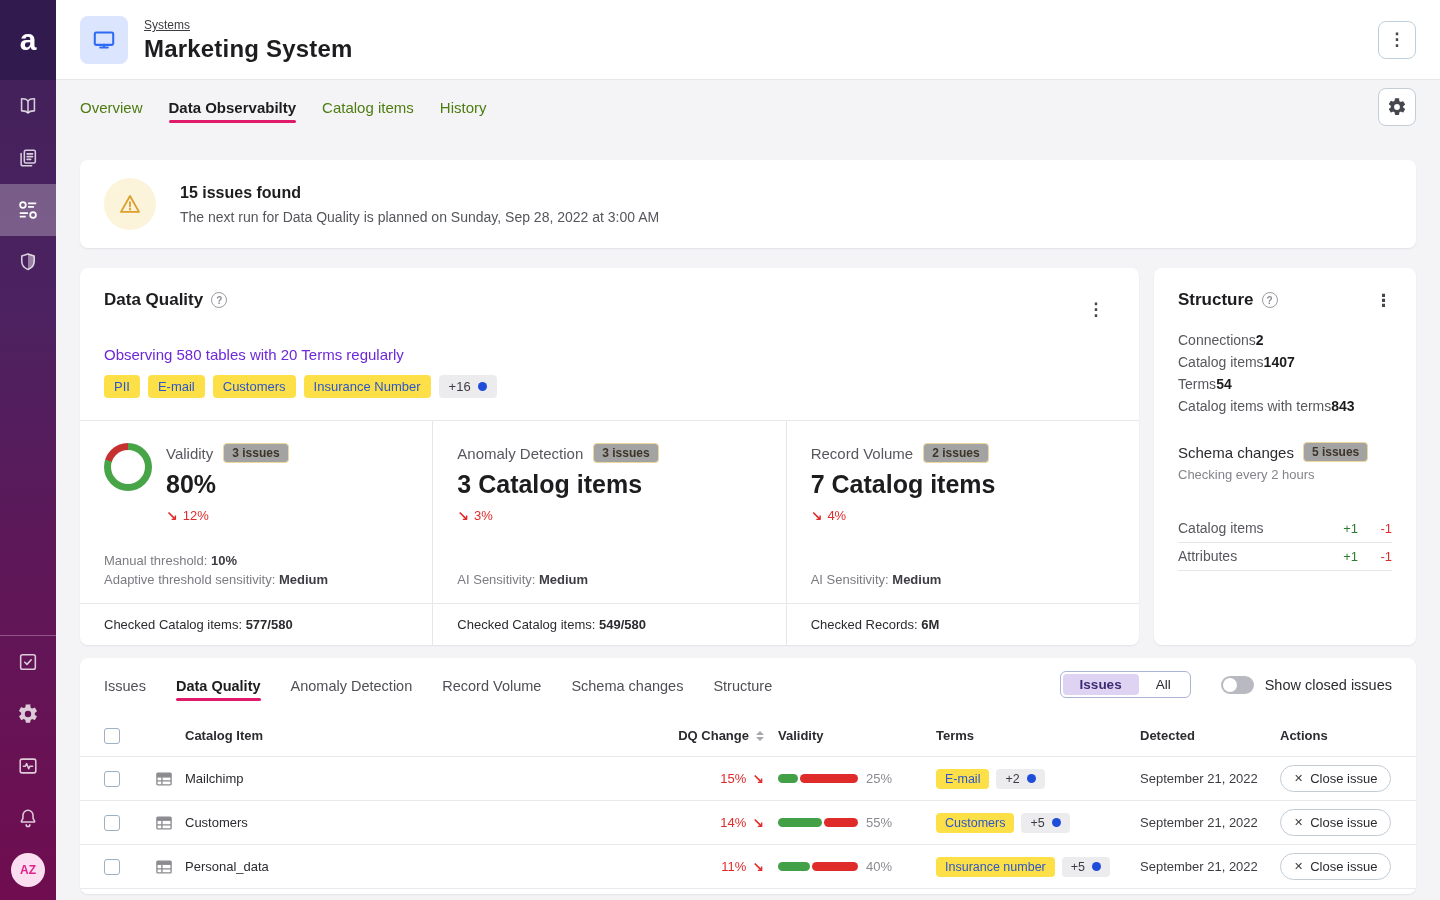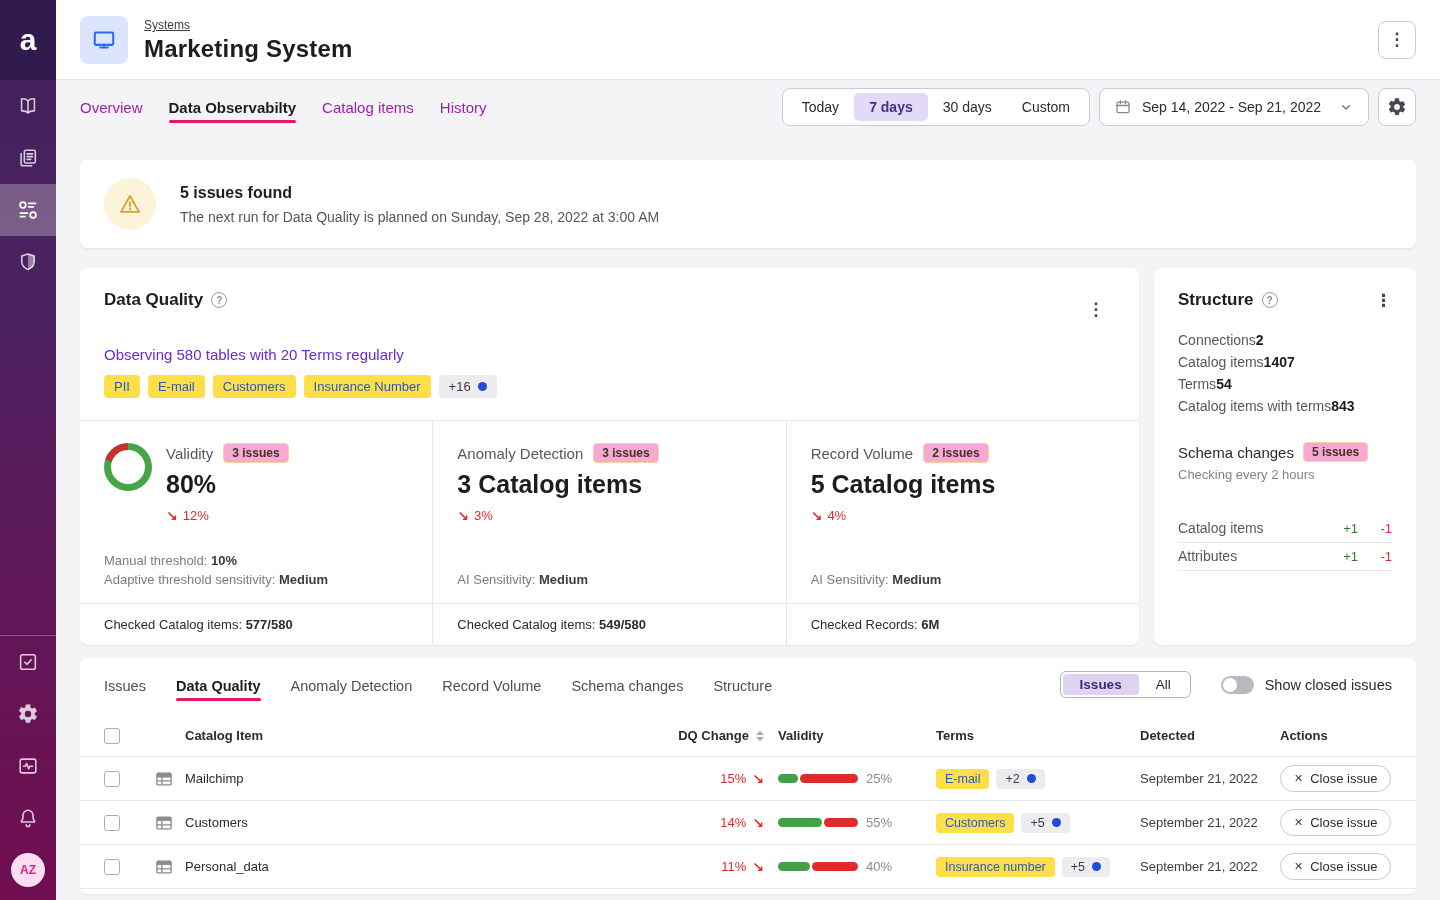--- a/index.html
+++ b/index.html
@@ -53,21 +53,21 @@
     margin-left: auto; width: 38px; height: 38px; background: #fff;
     border: 1px solid #bfcfdb; border-radius: 8px; cursor: pointer;
     display: flex; align-items: center; justify-content: center;
   }
   .kebab { font-size: 17px; font-weight: 700; color: #46464e; line-height: 1; }
 
   
   .tabbar { height: 53px; display: flex; align-items: center; padding: 0 24px; gap: 16px; }
   .tabs { display: flex; gap: 26px; align-items: center; }
   .tab {
-    font-size: 15px; color: #a21caf; cursor: pointer; padding: 15px 0 13px; position: relative; white-space: nowrap;
+    font-size: 15px; color: #4d7c0f; cursor: pointer; padding: 15px 0 13px; position: relative; white-space: nowrap;
   }
   .tab.active { color: #1d1d1f; font-weight: 700; }
   .tab.active::after {
     content: ""; position: absolute; left: 0; right: 0; bottom: 6px; height: 3px;
     border-radius: 2px; background: #e0196a;
   }
   .tabbar-controls { margin-left: auto; display: flex; align-items: center; gap: 9px; }
   .range-group {
     display: flex; align-items: center; background: #fff; border: 1px solid #c3cdd6;
     border-radius: 8px; height: 38px; padding: 0 4px;
@@ -125,21 +125,21 @@
 
   .metrics-row { border-top: 1px solid #e7e7ea; display: flex; flex: 1; }
   .metric { flex: 1; display: flex; flex-direction: column; border-right: 1px solid #e7e7ea; min-width: 0; }
   .metric:last-child { border-right: none; }
   .m-body { flex: 1; padding: 22px 24px 0; display: flex; gap: 14px; }
   .donut { width: 48px; height: 48px; border-radius: 50%; position: relative; flex-shrink: 0; }
   .donut::after { content: ""; position: absolute; inset: 7px; background: #fff; border-radius: 50%; }
   .m-name-row { display: flex; align-items: center; gap: 10px; }
   .m-name { font-size: 15px; color: #57575e; white-space: nowrap; }
   .badge {
-    background: #f9a8d4; border: 1px solid #edd79c; color: #3c3528; font-size: 12px; font-weight: 600;
+    background: #a3a3a3; border: 1px solid #edd79c; color: #3c3528; font-size: 12px; font-weight: 600;
     border-radius: 4px; padding: 2px 8px; white-space: nowrap;
   }
   .m-value { font-size: 25px; font-weight: 700; color: #1d1d1f; margin-top: 7px; }
   .m-change { margin-top: 9px; font-size: 13px; color: #e02b2b; display: flex; align-items: center; gap: 5px; }
   .trend { font-weight: 700; font-size: 14px; line-height: 1; }
   .m-details { padding: 0 24px 14px; font-size: 13px; color: #7b7b82; line-height: 19px; }
   .m-details b { color: #3c3c42; font-weight: 700; }
   .m-footer { border-top: 1px solid #e7e7ea; padding: 13px 24px; font-size: 13px; color: #2b2b30; }
   .m-footer b { font-weight: 700; }
 
@@ -319,36 +319,20 @@
     </header>
 
     <div class="tabbar">
       <nav class="tabs">
         <span class="tab">Overview</span>
         <span class="tab active">Data Observabilty</span>
         <span class="tab">Catalog items</span>
         <span class="tab">History</span>
       </nav>
       <div class="tabbar-controls">
-        <div class="range-group">
-          <span class="range-item">Today</span>
-          <span class="range-item selected">7 days</span>
-          <span class="range-item">30 days</span>
-          <span class="range-item">Custom</span>
-        </div>
-        <div class="date-btn">
-          <svg class="cal" viewBox="0 0 24 24" fill="none" stroke="currentColor" stroke-width="1.7" stroke-linecap="round">
-              <rect x="4" y="5.5" width="16" height="14" rx="1.8"></rect>
-              <path d="M4 10h16M8.5 3.5v4M15.5 3.5v4"></path>
-            </svg>
-          <span class="date-text">Sep 14, 2022 - Sep 21, 2022</span>
-          <svg class="chev" viewBox="0 0 24 24" fill="none" stroke="currentColor" stroke-width="2" stroke-linecap="round" stroke-linejoin="round">
-              <path d="M7 10l5 5 5-5"></path>
-            </svg>
-        </div>
         <button class="icon-btn">
           <span style="display:flex">
             <svg viewBox="0 0 24 24" width="20" height="20" fill="currentColor">
                 <path fill-rule="evenodd" d="M19.43 12.98c.04-.32.07-.64.07-.98s-.03-.66-.07-.98l2.11-1.65a.5.5 0 0 0 .12-.64l-2-3.46a.5.5 0 0 0-.61-.22l-2.49 1a7.3 7.3 0 0 0-1.69-.98l-.38-2.65A.49.49 0 0 0 14 1.5h-4a.49.49 0 0 0-.49.42l-.38 2.65c-.61.25-1.17.59-1.69.98l-2.49-1a.5.5 0 0 0-.61.22l-2 3.46a.5.5 0 0 0 .12.64l2.11 1.65c-.04.32-.07.65-.07.98s.03.66.07.98l-2.11 1.65a.5.5 0 0 0-.12.64l2 3.46c.12.22.39.3.61.22l2.49-1c.52.39 1.08.73 1.69.98l.38 2.65c.04.24.24.42.49.42h4c.25 0 .45-.18.49-.42l.38-2.65c.61-.25 1.17-.59 1.69-.98l2.49 1c.22.08.49 0 .61-.22l2-3.46a.5.5 0 0 0-.12-.64zM12 15.5a3.5 3.5 0 1 1 0-7 3.5 3.5 0 0 1 0 7z"></path>
               </svg>
           </span>
         </button>
       </div>
     </div>
 
@@ -356,21 +340,21 @@
 
       <section class="card alert-card">
         <div class="warn-circle">
           <svg viewBox="0 0 24 24" fill="none" stroke="currentColor" stroke-width="1.7" stroke-linecap="round" stroke-linejoin="round">
               <path d="M12 4.6 3.7 19.3h16.6z"></path>
               <path d="M12 10.2v4.2"></path>
               <circle cx="12" cy="16.9" r="0.4" fill="currentColor" stroke-width="1.4"></circle>
             </svg>
         </div>
         <div>
-          <div class="alert-title">5 issues found</div>
+          <div class="alert-title">15 issues found</div>
           <div class="alert-sub">The next run for Data Quality is planned on Sunday, Sep 28, 2022 at 3:00 AM</div>
         </div>
       </section>
 
       <div class="cards-row">
 
         <section class="card dq-card">
           <div class="dq-head">
             <div class="dq-head-texts">
               <div class="card-title-row">
@@ -442,21 +426,21 @@
               </div>
             </div>
 
             <div class="metric">
               <div class="m-body">
                 <div>
                   <div class="m-name-row">
                     <span class="m-name">Record Volume</span>
                     <span class="badge">2 issues</span>
                   </div>
-                  <div class="m-value">5 Catalog items</div>
+                  <div class="m-value">7 Catalog items</div>
                   <div class="m-change">
                     <span class="trend">↘</span>
                     <span>4%</span>
                   </div>
                 </div>
               </div>
               <div class="m-details">
                 <div><span>AI Sensitivity: </span><b>Medium</b></div>
               </div>
               <div class="m-footer">

